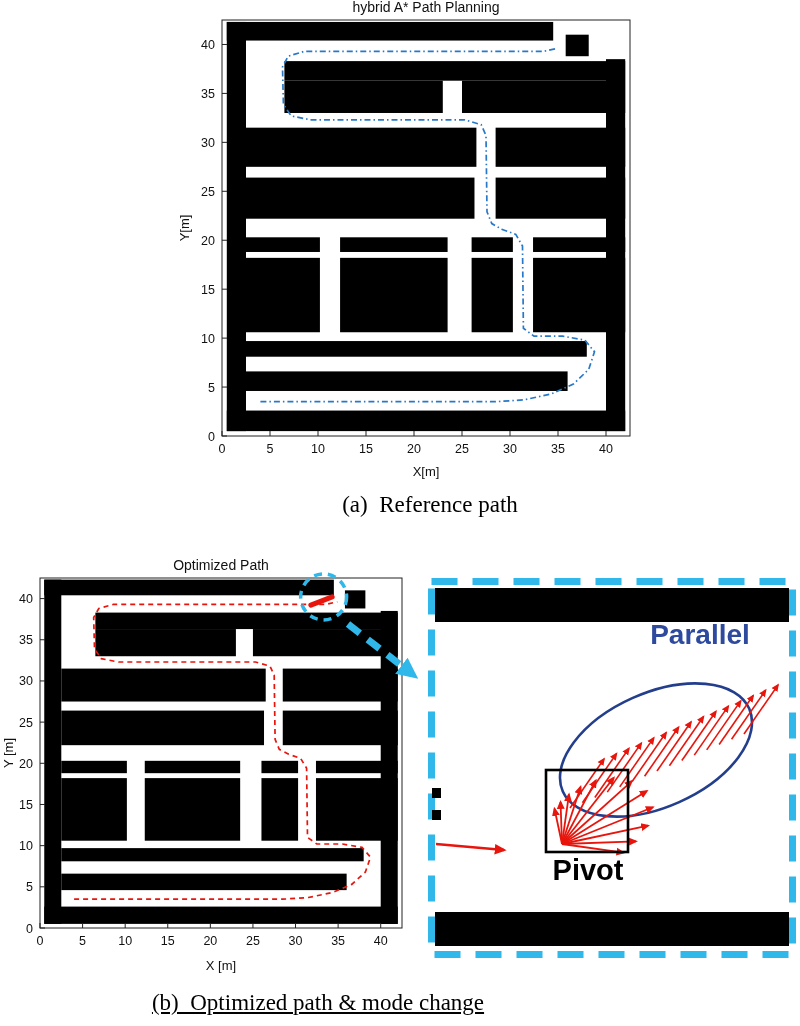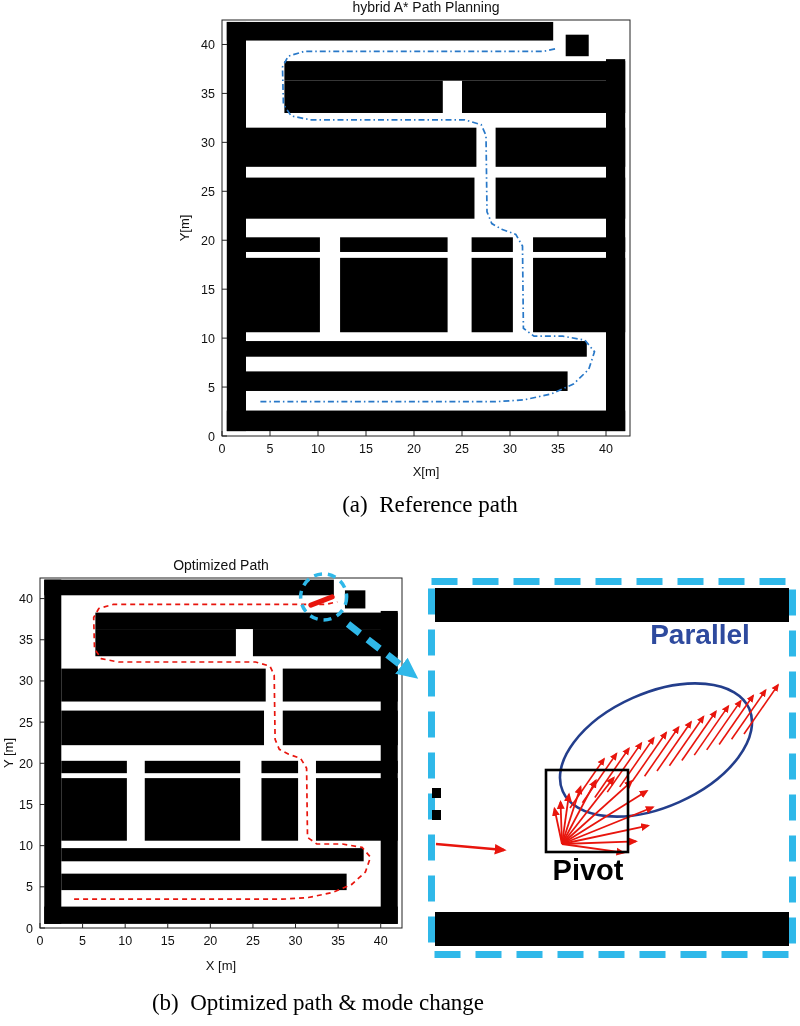--- a/index.html
+++ b/index.html
@@ -5,21 +5,21 @@
   html,body{margin:0;padding:0;background:#fff;}
   .page{position:relative;width:800px;height:1026px;background:#fff;overflow:hidden;
         font-family:"Liberation Sans",sans-serif;}
   svg{position:absolute;}
   .chart-title{font:14px "Liberation Sans",sans-serif;fill:#111;}
   .tick{font:12.5px "Liberation Sans",sans-serif;fill:#111;}
   .axis-label{font:13px "Liberation Sans",sans-serif;fill:#111;}
   .caption{position:absolute;text-align:center;white-space:pre;color:#000;
            font:23px "Liberation Serif",serif;}
   .caption-a{left:0;top:492px;width:860px;}
-  .caption-b{left:0;top:990px;width:636px;}
+  .caption-b{left:0;top:990px;width:636px;text-decoration:underline;}
 </style>
 </head>
 <body>
 
 <div class="page">
 
   <svg id="chart-a" width="470" height="486" style="left:176px;top:0">
       <rect x="46" y="20" width="408" height="416" fill="#fff"></rect>
       <g fill="#000000">
         <rect x="50.8" y="410.55058823529413" width="398.4" height="20.555294117647062"></rect>

